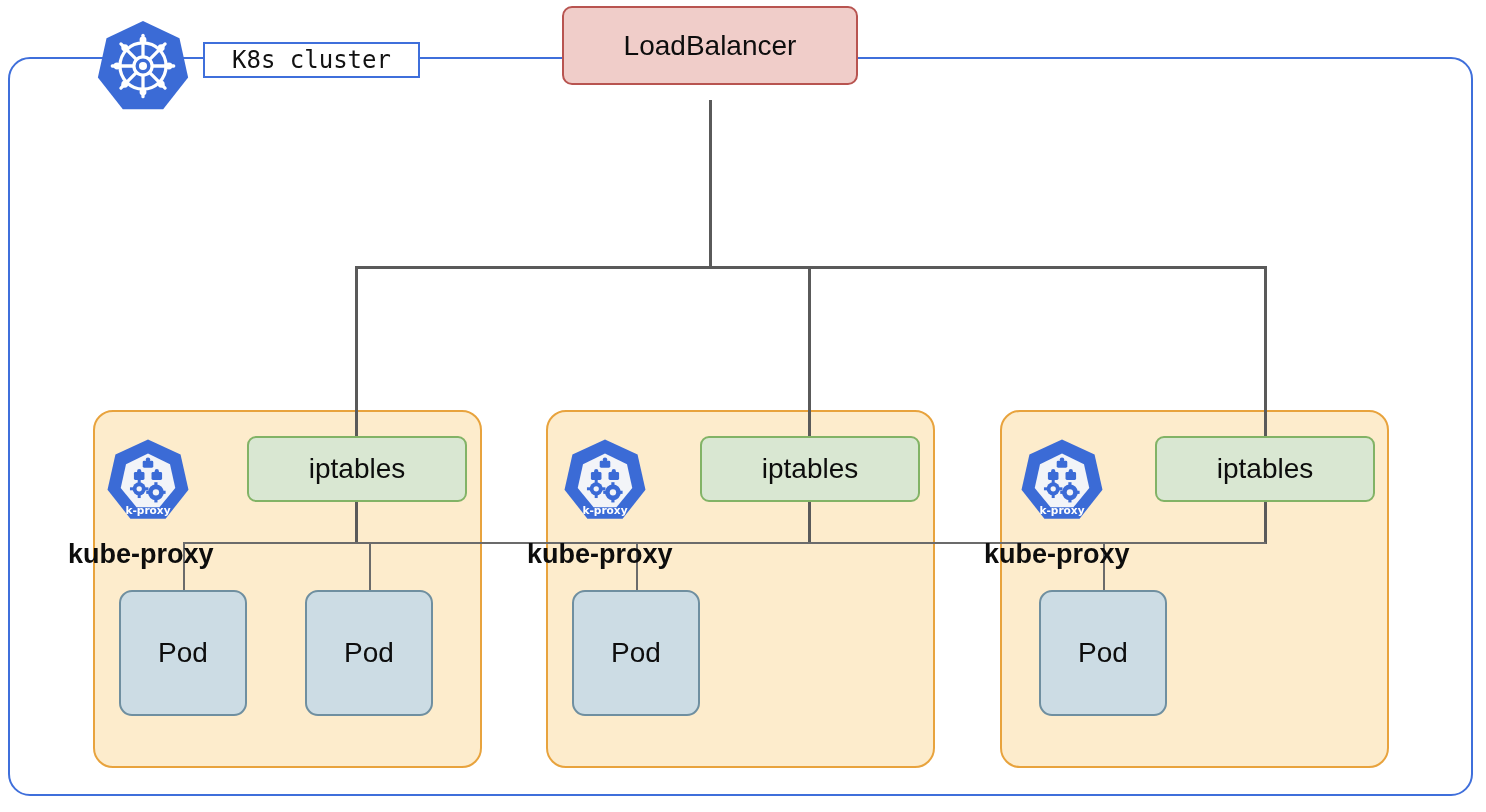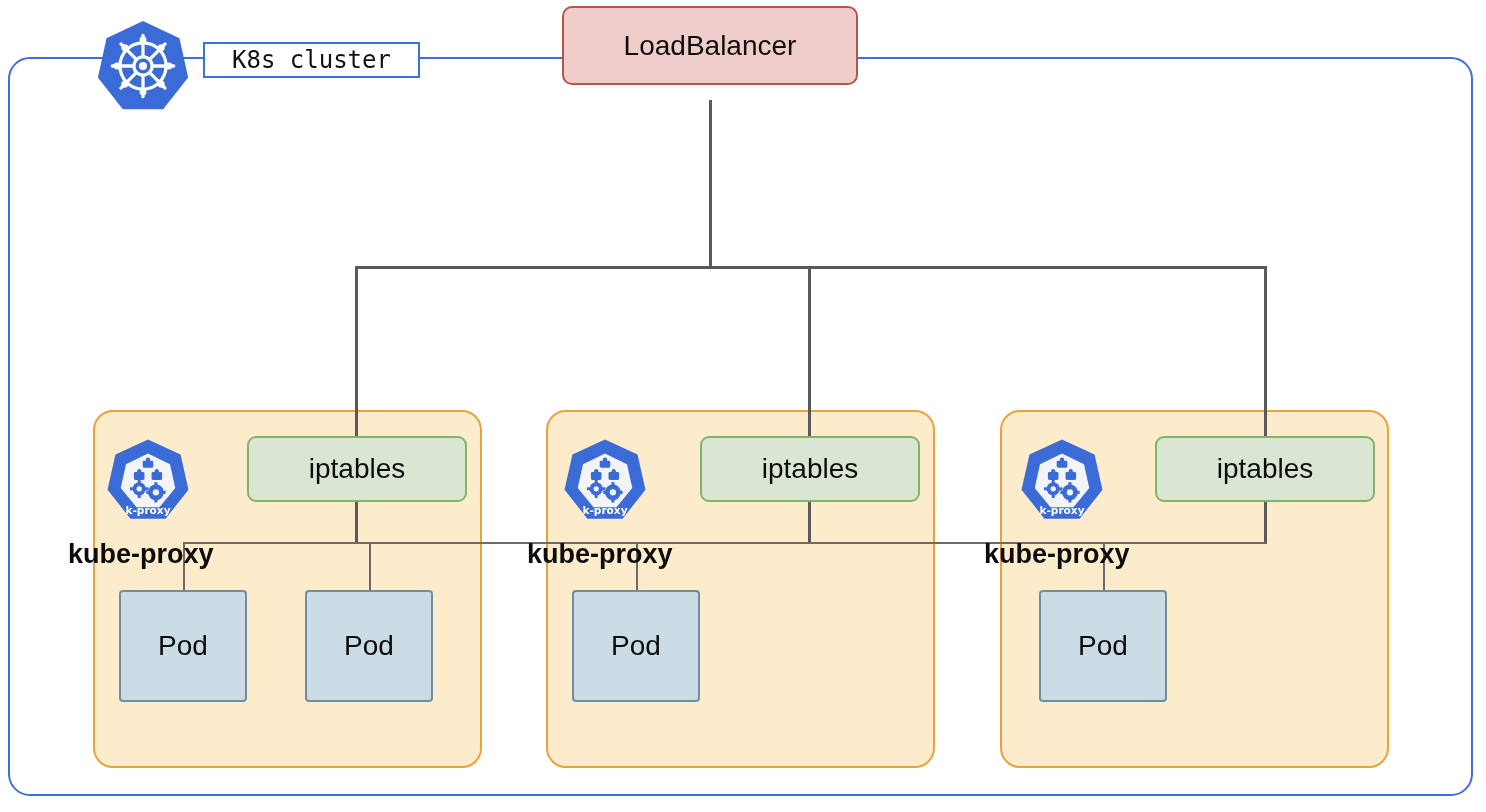--- a/index.html
+++ b/index.html
@@ -144,25 +144,25 @@
     white-space: nowrap;
     z-index: 10;
     line-height: 1;
     font-weight: bold;
   }
 
   
   .pod-box {
     position: absolute;
     width: 128px;
-    height: 112px;
+    height: 126px;
     box-sizing: border-box;
     background: #ccdce4;
     border: 2px solid #6f8fa0;
-    border-radius: 4px;
+    border-radius: 13px;
     display: flex;
     align-items: center;
     justify-content: center;
     font-size: 28px;
     color: #0d0d0d;
     z-index: 8;
   }
 </style>
 </head>
 <body>

